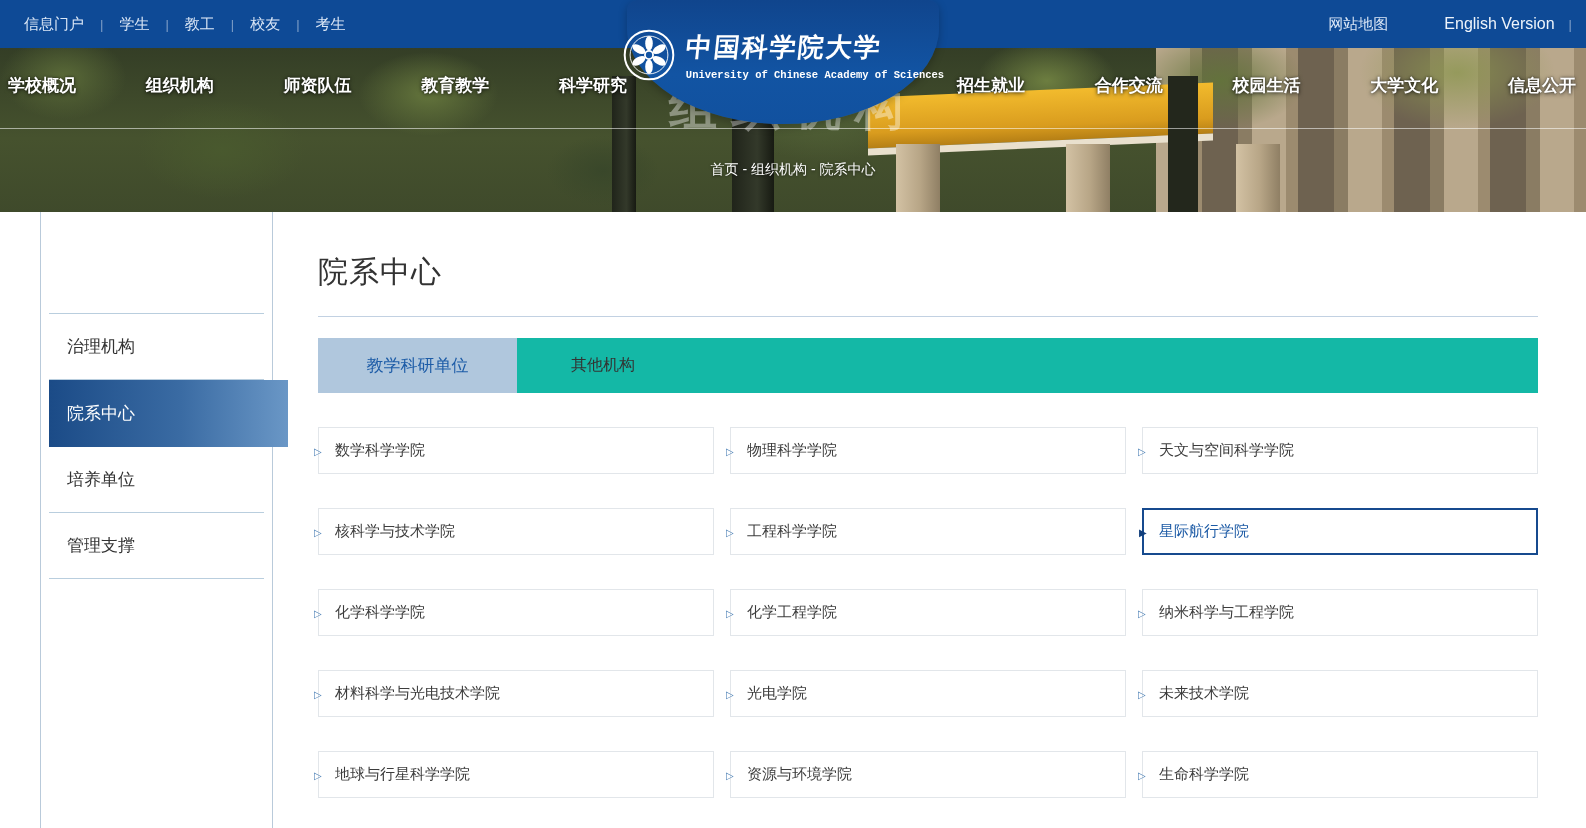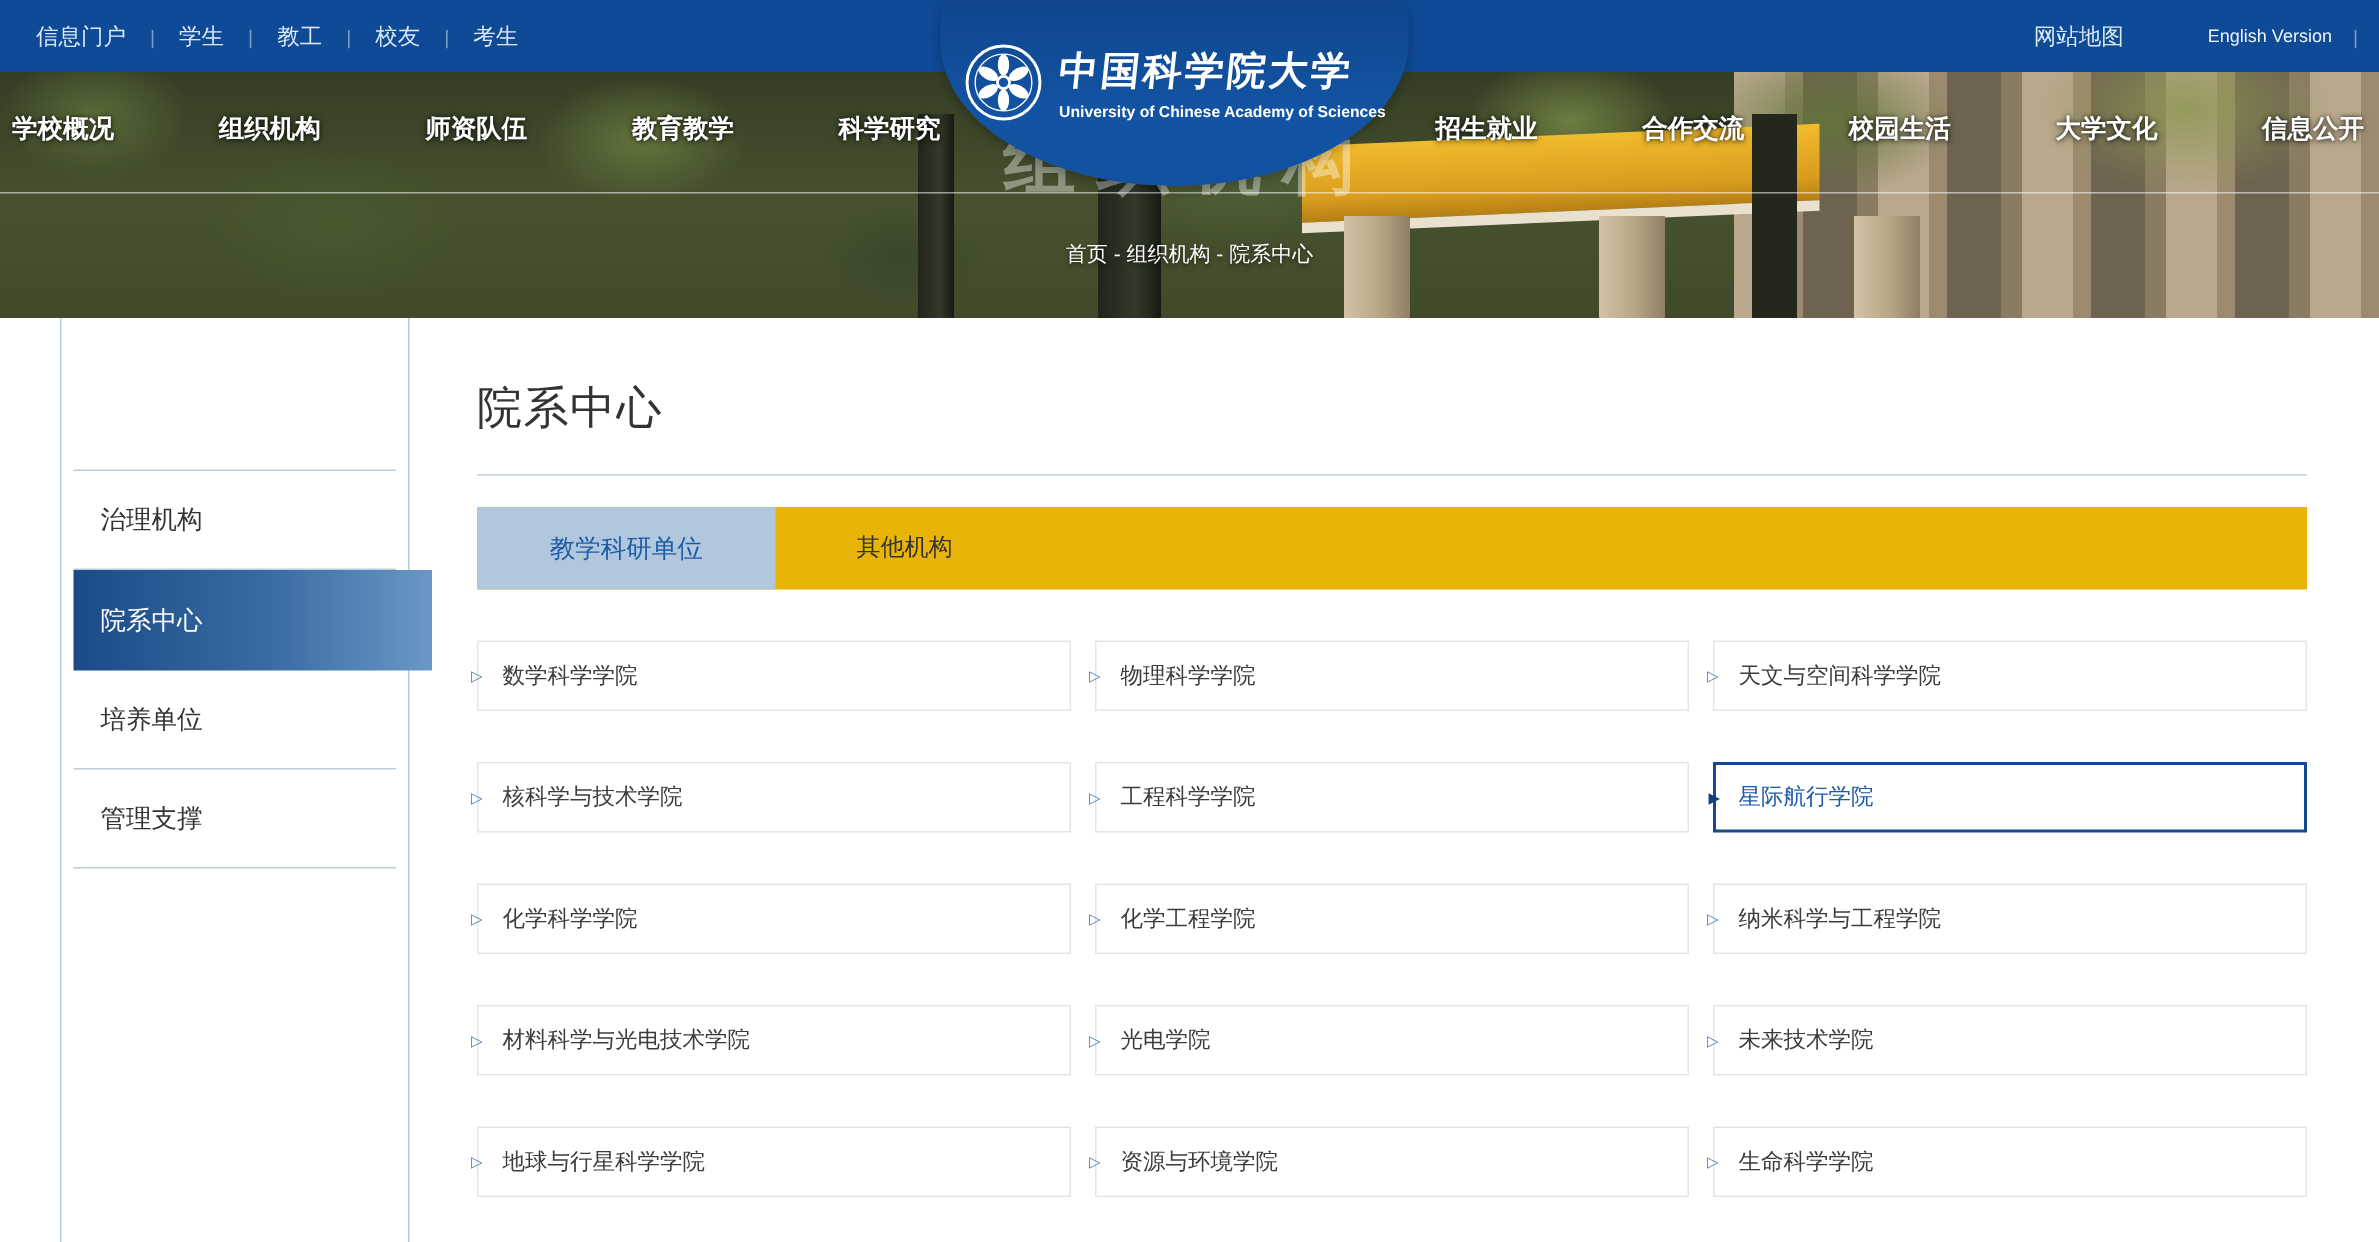--- a/index.html
+++ b/index.html
@@ -8,21 +8,21 @@
   .page { position:relative; width:1586px; height:828px; background:#fff; overflow:hidden; }
 
   
   .topbar { position:absolute; top:0; left:0; width:100%; height:48px; background:#0e4a96; z-index:3;
             display:flex; align-items:center; justify-content:space-between; padding:0 14px 0 24px; }
   .topbar a { color:#dbe7f6; text-decoration:none; font-size:15px; cursor:pointer; }
   .topbar .sep { color:rgba(255,255,255,.45); margin:0 16px; font-size:13px; }
   .topbar-left, .topbar-right { display:flex; align-items:center; }
   .topbar-right a { margin-left:56px; }
   .topbar-right .sep { margin:0 0 0 14px; }
-  .topbar-right .en { font-size:12px; color:#eef4fb; }
+  .topbar-right .en { font-size:16px; color:#eef4fb; }
 
   
   .banner { position:absolute; top:48px; left:0; width:100%; height:164px; overflow:hidden; z-index:1;
     background:
       radial-gradient(90px 60px at 4% 18%, #5a6a38 0%, rgba(90,106,56,0) 70%),
       radial-gradient(120px 70px at 14% 62%, #49592e 0%, rgba(73,89,46,0) 70%),
       radial-gradient(100px 60px at 27% 28%, #64753c 0%, rgba(100,117,60,0) 70%),
       radial-gradient(80px 50px at 38% 75%, #39472a 0%, rgba(57,71,42,0) 70%),
       radial-gradient(140px 80px at 52% 35%, #55663a 0%, rgba(85,102,58,0) 70%),
       radial-gradient(100px 60px at 66% 20%, #6d7e40 0%, rgba(109,126,64,0) 70%),
@@ -60,38 +60,38 @@
 
   
   .badge { position:absolute; top:0; left:50%; margin-left:-166px; width:312px; height:124px; z-index:5;
     background:linear-gradient(180deg,#10458d 0%, #1254a3 60%, #11519f 100%);
     border-radius:10px 10px 156px 156px / 10px 10px 96px 96px;
     display:flex; align-items:center; justify-content:center; cursor:pointer;
     box-shadow:0 3px 8px rgba(0,0,0,.25); }
   .badge-inner { display:flex; align-items:center; margin-top:-14px; }
   .emblem { width:54px; height:54px; flex:0 0 54px; margin-right:10px; }
   .logo-cn { color:#fff; font-size:26px; font-weight:bold; letter-spacing:2px; transform:skewX(-6deg); white-space:nowrap; }
-  .logo-en { color:#fff; font-size:10.5px; font-weight:bold; font-family:Liberation Sans, sans-serif; margin-top:4px; white-space:nowrap;text-align:center; }
+  .logo-en { color:#fff; font-size:10.5px; font-weight:bold; font-family:Liberation Mono, monospace; margin-top:4px; white-space:nowrap;text-align:center; }
 
   
   .content { position:absolute; top:212px; left:0; width:100%; height:616px; display:flex; background:#fff; }
   .sidebar { width:233px; margin-left:40px; border-left:1px solid #b9cada; border-right:1px solid #b9cada;
              padding-top:101px; height:616px;font-family:Liberation Serif, serif; }
   .side-menu { margin:0 8px; border-top:1px solid #b9cede; }
   .side-item { height:66px; display:flex; align-items:center; padding-left:18px; font-size:17px; color:#333;
                border-bottom:1px solid #b9cede; cursor:pointer; }
   .side-item.active { background:linear-gradient(90deg,#1b4b87 0%, #3a6ba3 55%, #6a97c6 100%);
                color:#ffffff; border-bottom:none; margin-right:-24px; height:67px; }
   .side-item.after-active { border-top:none; }
 
   .main { flex:1; margin-left:45px; margin-right:48px; }
   .page-title { font-size:30px; font-weight:400; color:#333; margin-top:40px; letter-spacing:1px; }
   .title-rule { border:none; border-top:1px solid #c2d1e2; margin-top:23px; }
 
-  .tabs { display:flex; margin-top:21px; height:55px; background:#eab308; }
+  .tabs { display:flex; margin-top:21px; height:55px; background:#14b8a6; }
   .tab { display:flex; align-items:center; justify-content:center; font-size:16px; color:#333; cursor:pointer; width:172px; }
   .tab.active { width:199px; background:#b0c7dd; color:#1d5ca7; font-size:17px; }
 
   .grid { margin-top:34px; display:grid; grid-template-columns:repeat(3, 1fr); column-gap:16px; row-gap:34px; }
   .cell { position:relative; height:47px; background:#fff; border:1px solid #e2e6ea; display:flex; align-items:center;
           padding-left:16px; font-size:15px; color:#3c3c3c; cursor:pointer; }
   .cell .arrow { position:absolute; left:-5px; top:50%; transform:translateY(-50%); font-size:10px; color:#4a7fb5; }
   .cell.highlight { border:2px solid #164a8e; color:#1c5aa5; padding-left:15px; }
   .cell.highlight .arrow { color:#123f7c; }
 </style>

